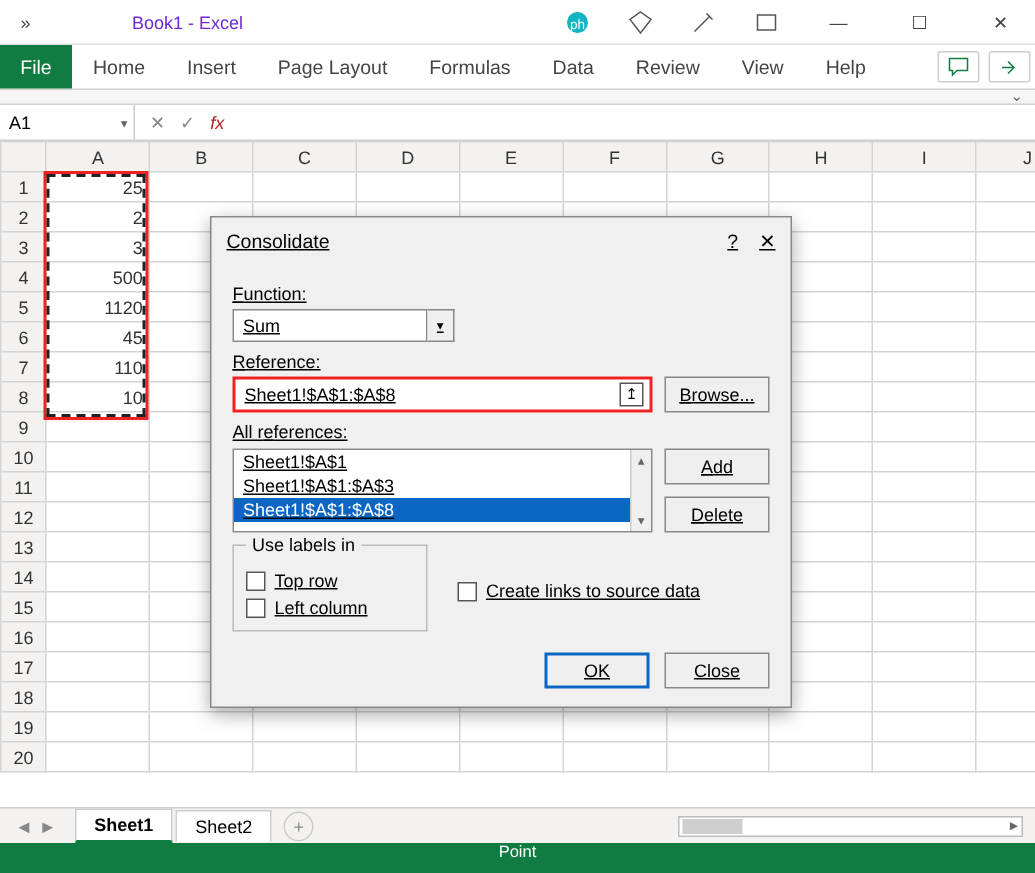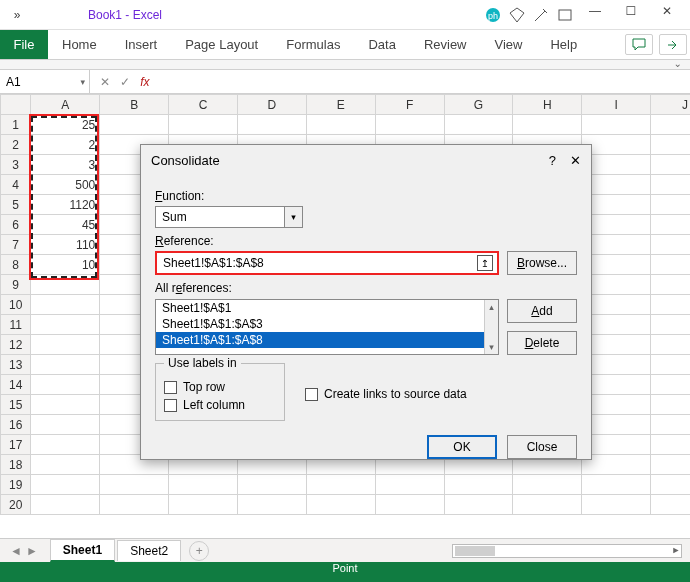--- a/index.html
+++ b/index.html
@@ -2,21 +2,21 @@
 <html><head>
 <meta charset="utf-8">
 <style>
   * { box-sizing: border-box; font-family: "Segoe UI", sans-serif; }
   body { margin: 0; width: 690px; height: 582px; background: #fff; overflow: hidden; position: relative; font-size: 12px; }
 
   
   .titlebar { height: 30px; background: #fff; display: flex; align-items: center; padding: 0 6px; border-bottom: 1px solid #e0e0e0; }
   .titlebar .chev { width: 22px; text-align: center; color: #444; font-size: 12px; }
   .titlebar .title { margin-left: 60px; color: #6d28d9; font-size: 12px; }
-  .titlebar .right { margin-left: auto; display: flex; align-items: flex-start; gap: 2px; }
+  .titlebar .right { margin-left: auto; display: flex; align-items: center; gap: 20px; }
   .titlebar .right .ico { width: 22px; height: 22px; display:flex; align-items:center; justify-content:center; color:#555; }
   .titlebar .winbtn { width: 34px; text-align:center; color:#444; }
 
   
   .ribbon { height: 30px; display:flex; align-items:stretch; border-bottom:1px solid #d0d0d0; background:#fff; }
   .ribbon .file { background:#107c41; color:#fff; width:48px; display:flex; align-items:center; justify-content:center; font-size:13px; }
   .ribbon .tab { padding:0 14px; display:flex; align-items:center; color:#444; font-size:13px; cursor:default; }
   .ribbon .spacer { flex:1; }
   .ribbon .qbtn { width:28px; display:flex; align-items:center; justify-content:center; border:1px solid #cfcfcf; margin:4px 3px; border-radius:2px; color:#107c41; }
 
@@ -55,24 +55,24 @@
   .sheettabs .hscroll .arr { position:absolute; top:0; width:12px; height:12px; color:#666; font-size:9px; text-align:center;}
   .sheettabs .hscroll .arr.l { left:-1px; } .sheettabs .hscroll .arr.r { right:-1px; }
 
   
   .statusbar { position:absolute; bottom:0; left:0; right:0; height:20px; background:#107c41; color:#fff; display:flex; align-items:center; padding:0 10px; font-size:11px; gap:14px;flex-direction:column;}
   .statusbar .zoom { margin-left:auto; display:flex; align-items:center; gap:6px;}
   .statusbar .slider { width:80px; height:4px; background:#6bbf8f; position:relative;}
   .statusbar .slider .th { position:absolute; width:8px; height:10px; background:#fff; top:-3px; left:36px;}
 
   
-  .dialog { position:absolute; left:140px; top:144px; width:452px; background:#f0f0f0; border:1px solid #888; box-shadow:0 4px 12px rgba(0,0,0,.35); }
+  .dialog { position:absolute; left:140px; top:144px; width:388px; background:#f0f0f0; border:1px solid #888; box-shadow:0 4px 12px rgba(0,0,0,.35);text-decoration:underline; }
   .dialog .dtitle { height:30px; display:flex; align-items:center; padding:0 10px; font-size:13px; }
   .dialog .dtitle .dticons { margin-left:auto; display:flex; gap:14px; }
-  .dialog .dbody { padding:8px 14px 0; }
+  .dialog .dbody { padding:8px 14px 12px; }
   .dialog label.lbl { font-size:12px; display:block; margin:6px 0 3px; }
   .dialog label.lbl .ul { text-decoration: underline; }
   .selectbox { display:flex; }
   .selectbox .sel { width:130px; height:22px; border:1px solid #888; background:#fff; display:flex; align-items:center; padding:0 6px; font-size:12px; }
   .selectbox .dd { width:18px; height:22px; border:1px solid #888; border-left:none; background:#efefef; display:flex; align-items:center; justify-content:center; font-size:9px;}
 
   .refrow { display:flex; align-items:center; gap:8px; }
   .refbox { flex:1; height:24px; border:2px solid #e22; background:#fff; display:flex; align-items:center; padding:0 6px; position:relative;}
   .refbox .pick { position:absolute; right:4px; top:2px; width:16px; height:16px; border:1px solid #555; font-size:10px; display:flex; align-items:center; justify-content:center;}
   .dlgbtn { width:70px; height:24px; border:1px solid #888; background:#efefef; font-size:12px; display:flex; align-items:center; justify-content:center; }

